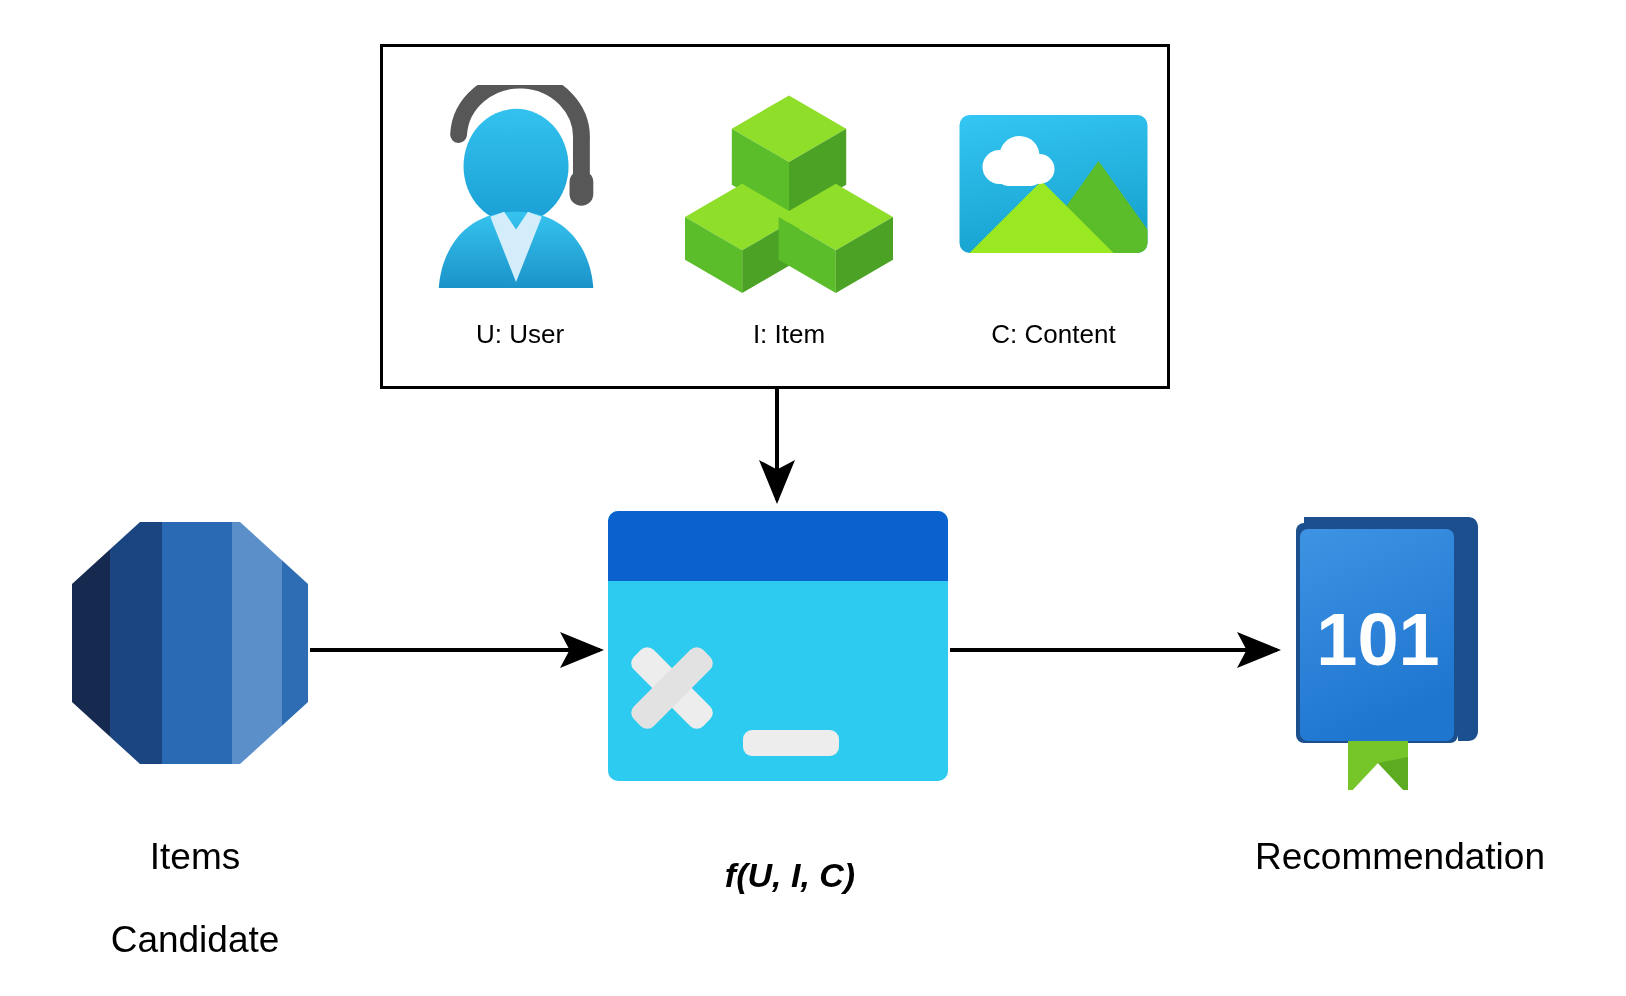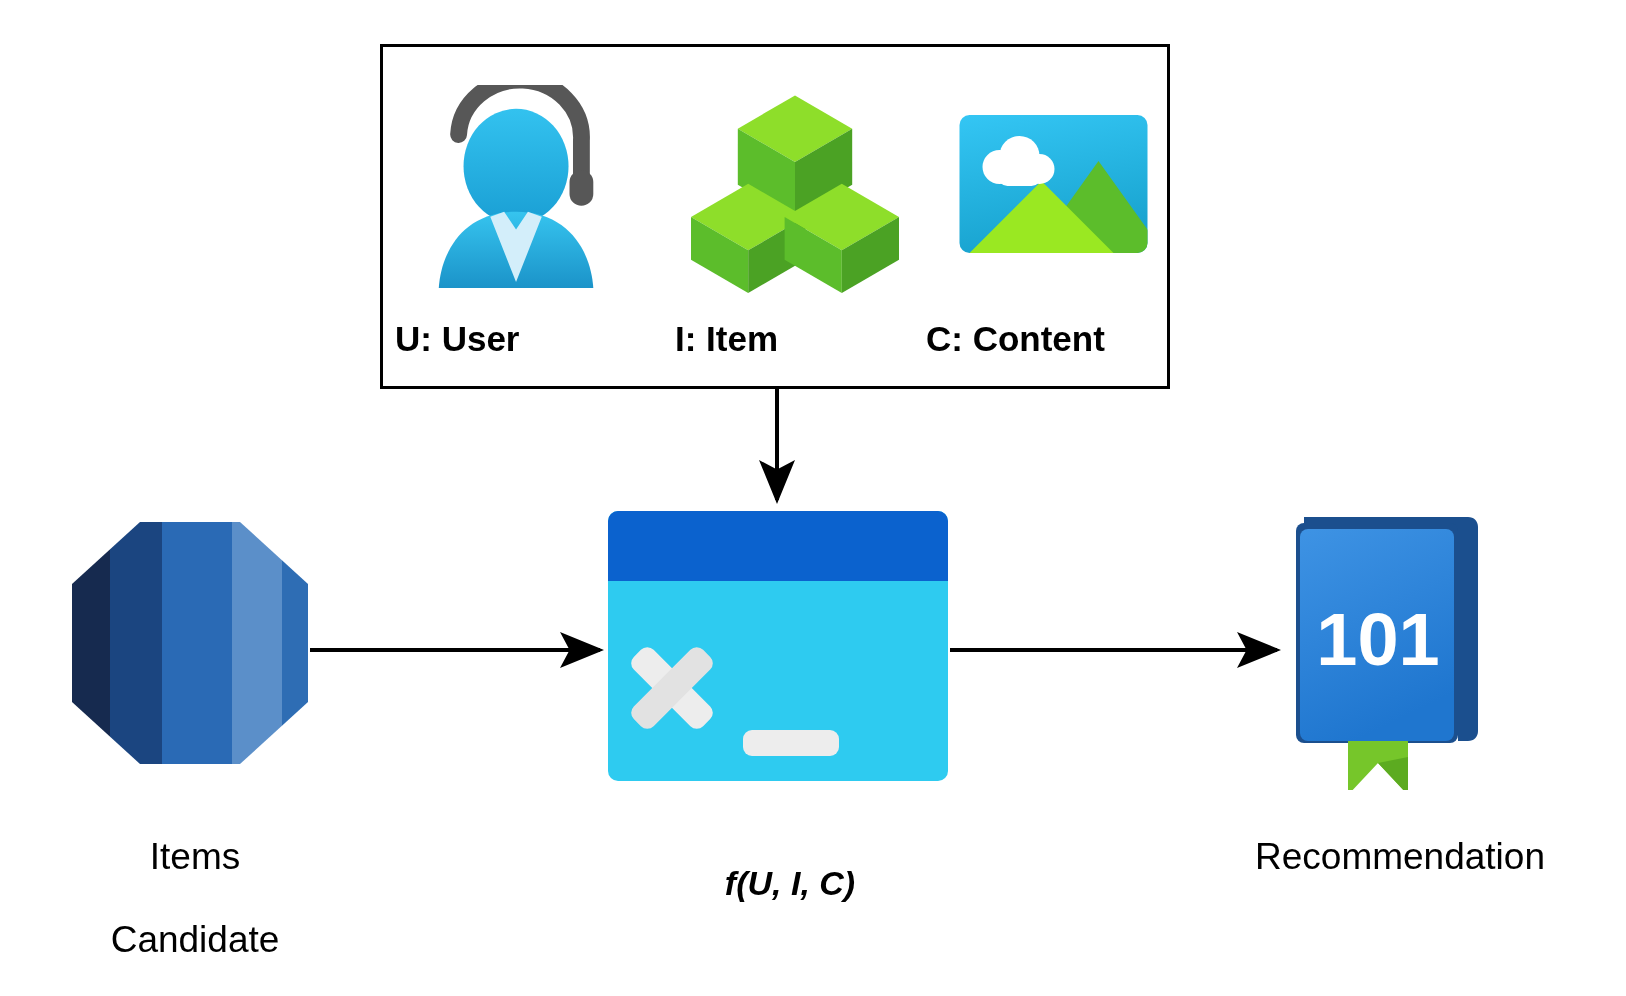--- a/index.html
+++ b/index.html
@@ -40,26 +40,25 @@
     left: 0;
     right: 0;
     top: 38px;
     height: 208px;
   }
   .feature-label {
     position: absolute;
     left: 0;
     right: 0;
     top: 272px;
-    text-align: left;
-    font-size: 35px;
+    text-align: center;
+    font-size: 26px;
     color: #000000;
     letter-spacing: 0px;
     white-space: nowrap;
-    font-weight: bold;
   }
 
   
   .node {
     position: absolute;
   }
   .node-caption {
     position: absolute;
     text-align: center;
     color: #000000;
@@ -77,21 +76,21 @@
     left: 455px;
     top: 805px;
     width: 670px;
     font-size: 42px;
   }
   .caption-model .fn {
     display: block;
     font-size: 34px;
     font-weight: bold;
     font-style: italic;
-    margin-top: 12px;
+    margin-top: 4px;
   }
   .caption-reclist {
     left: 1220px;
     top: 795px;
     width: 360px;
     font-size: 37px;
   }
 
   .arrow-svg {
     position: absolute;
@@ -130,21 +129,21 @@
           <ellipse cx="96" cy="82" rx="53" ry="58" fill="url(#gUserHead)"></ellipse>
 
           <path d="M96 128 C40 128 20 172 18 205 L174 205 C172 172 152 128 96 128 Z" fill="url(#gUserBody)"></path>
 
           <path d="M70 133 L96 199 L122 133 L108 128 L96 146 L84 128 Z" fill="#d3eefa"></path>
         </svg>
       </div>
       <div class="feature-label">U: User</div>
     </div>
 
-    <div class="feature-col" style="left:292px; width:240px;">
+    <div class="feature-col" style="left:286px; width:240px;">
       <div class="feature-art">
         <svg viewBox="0 0 200 200" width="100%" height="100%" preserveAspectRatio="xMidYMid meet">
 
           <g>
             <polygon points="100,10 155,42 100,74 45,42" fill="#8ede2a"></polygon>
             <polygon points="45,42 100,74 100,128 45,96" fill="#5cbd2b"></polygon>
             <polygon points="155,42 155,96 100,128 100,74" fill="#4ba224"></polygon>
           </g>
 
           <g>

